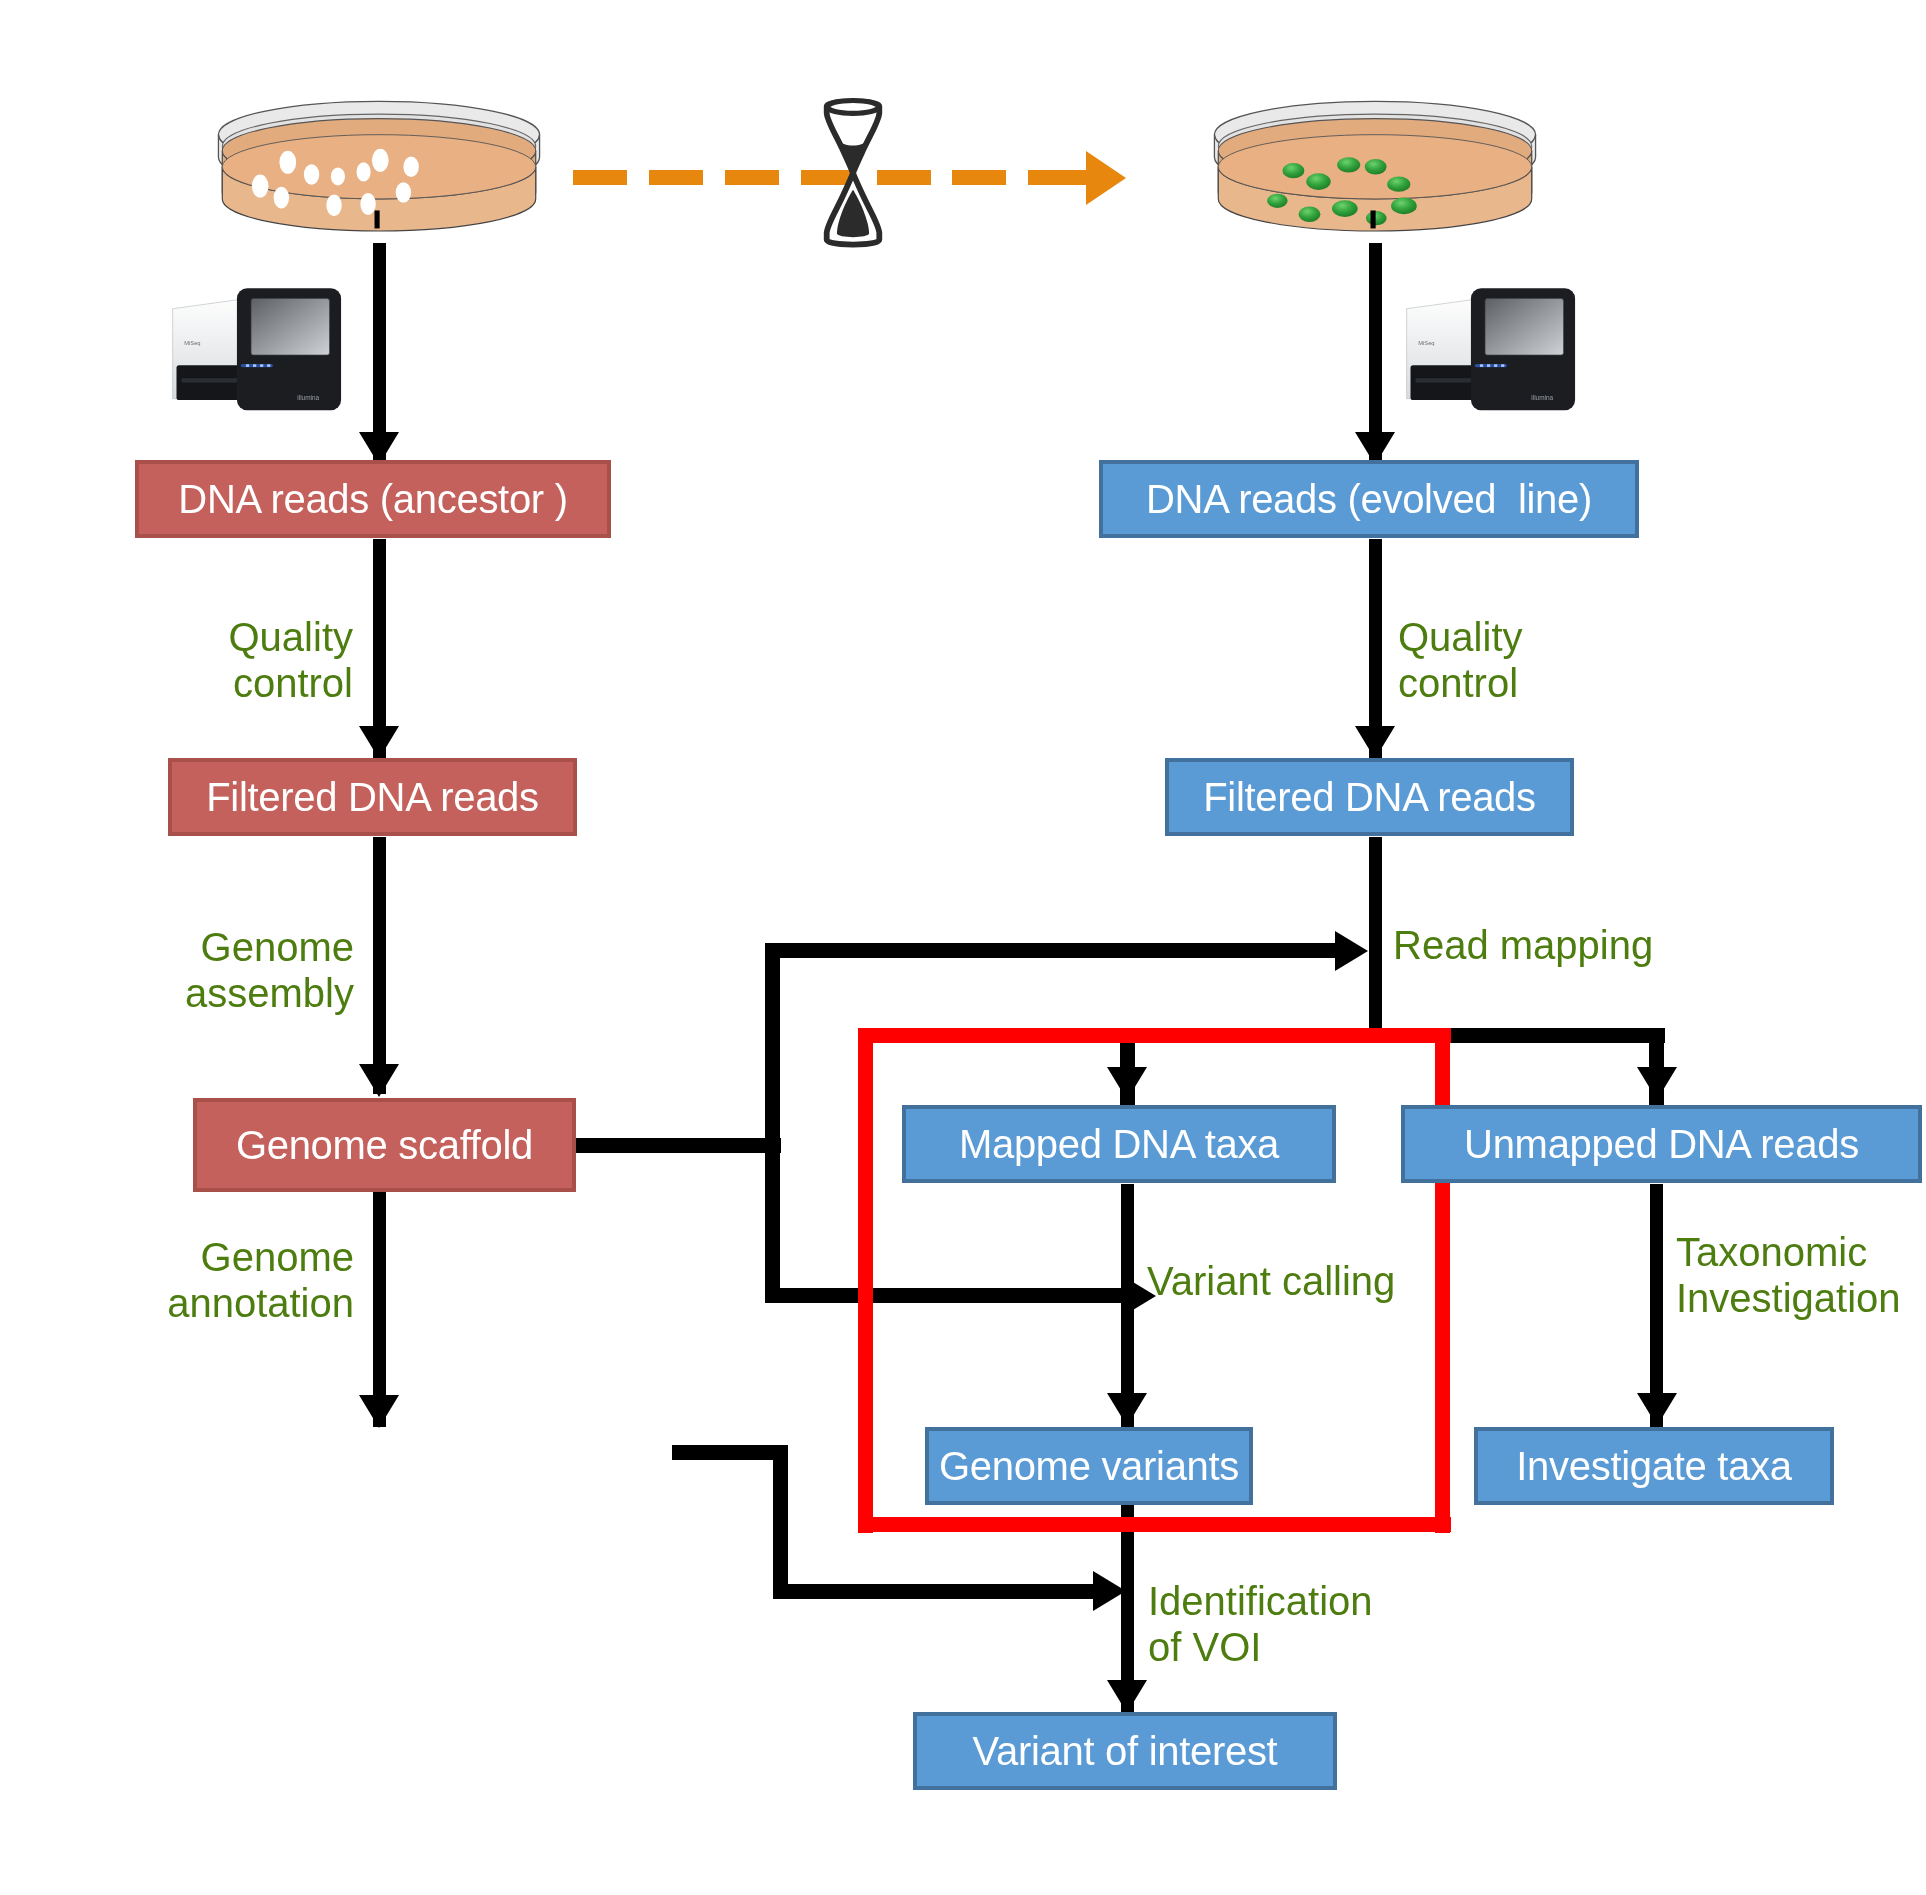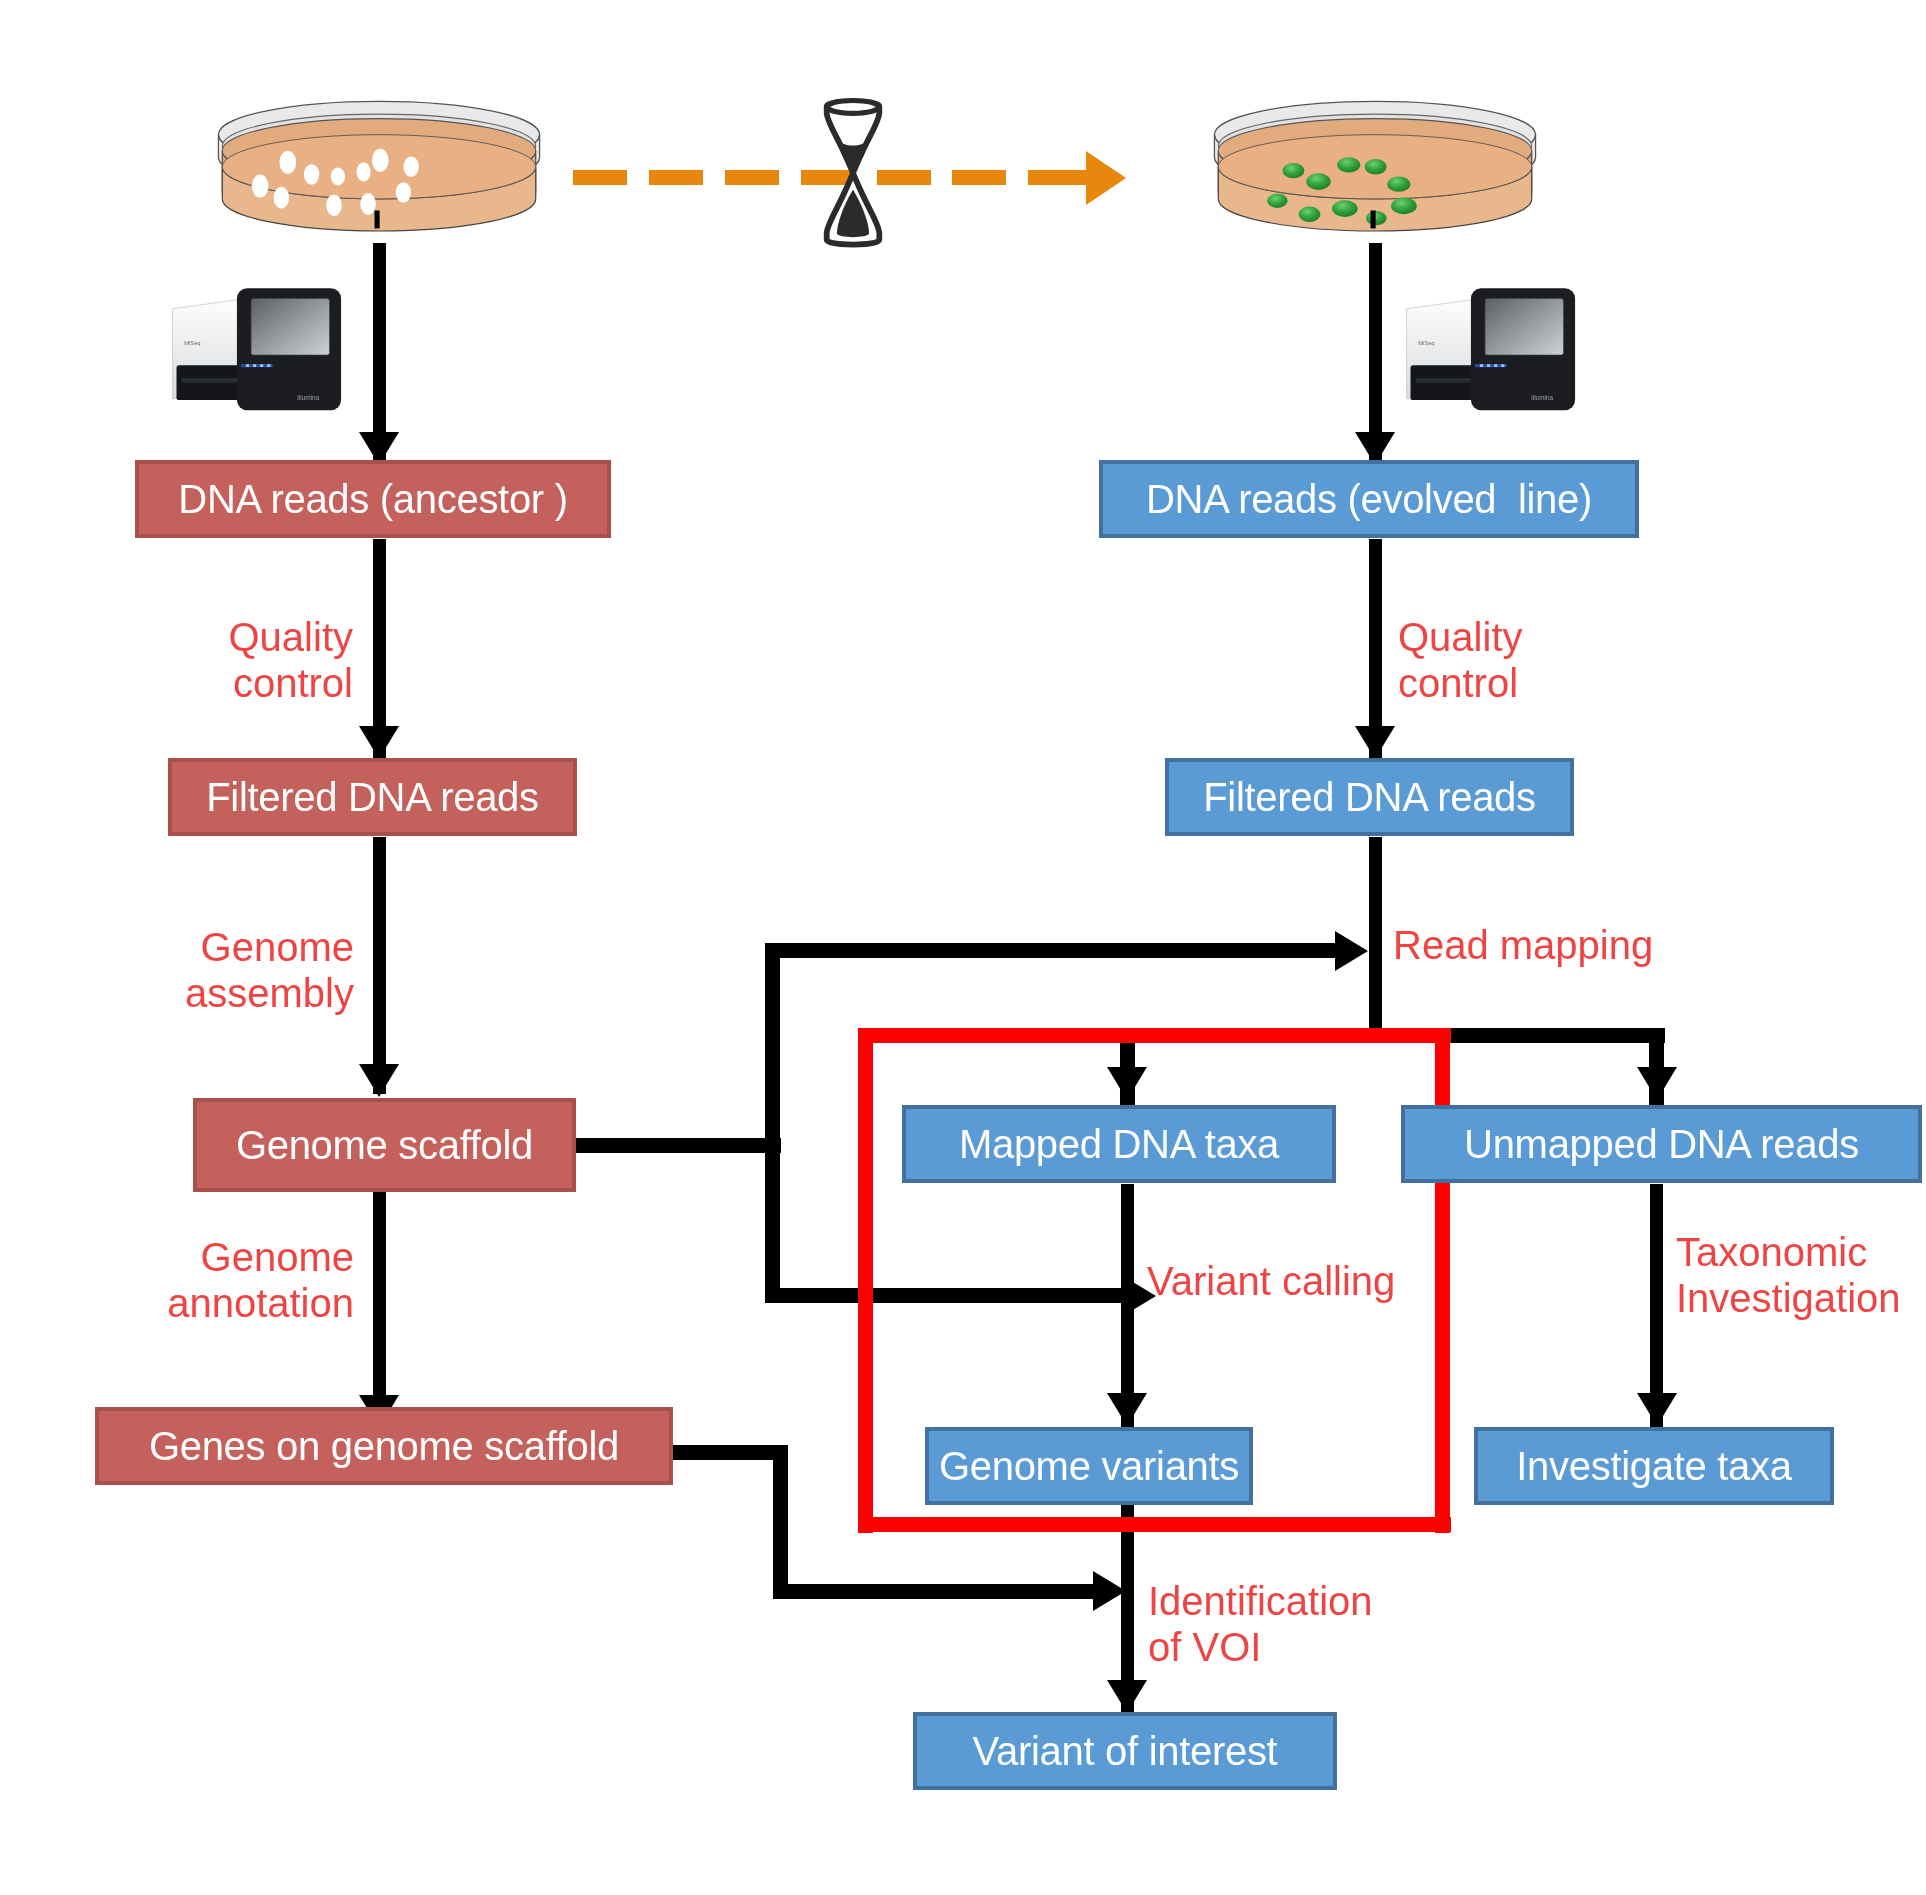--- a/index.html
+++ b/index.html
@@ -32,21 +32,21 @@
     background: #c5615c;
     border: 4.5px solid #a9504b;
   }
   .pbox.blue {
     background: #5b9bd5;
     border: 4.5px solid #41719c;
   }
   
   .elabel {
     position: absolute;
-    color: #ef4444;
+    color: #4d7c0f;
     line-height: 1.16;
     white-space: pre-line;
     z-index: 28;
   }
   .elabel.right { text-align: left; }
   .elabel.left  { text-align: right; }
   
   .seg {
     position: absolute;
     background: #000000;
@@ -277,23 +277,20 @@
   </div>
 
   <div class="pbox blue" style="left:1165px; top:758px; width:409px; height:78px; font-size:40px;">
     <span>Filtered DNA reads</span>
   </div>
 
   <div class="pbox red" style="left:193px; top:1098px; width:383px; height:94px; font-size:40px;">
     <span>Genome scaffold</span>
   </div>
 
-  <div class="pbox red" style="left:95px; top:1407px; width:578px; height:78px; font-size:40px;">
-    <span>Genes on genome scaffold</span>
-  </div>
 
   <div class="pbox blue" style="left:902px; top:1105px; width:434px; height:78px; font-size:40px;">
     <span>Mapped DNA taxa</span>
   </div>
 
   <div class="pbox blue" style="left:1401px; top:1105px; width:521px; height:78px; font-size:40px;">
     <span>Unmapped DNA reads</span>
   </div>
 
   <div class="pbox blue" style="left:925px; top:1427px; width:328px; height:78px; font-size:40px;">

